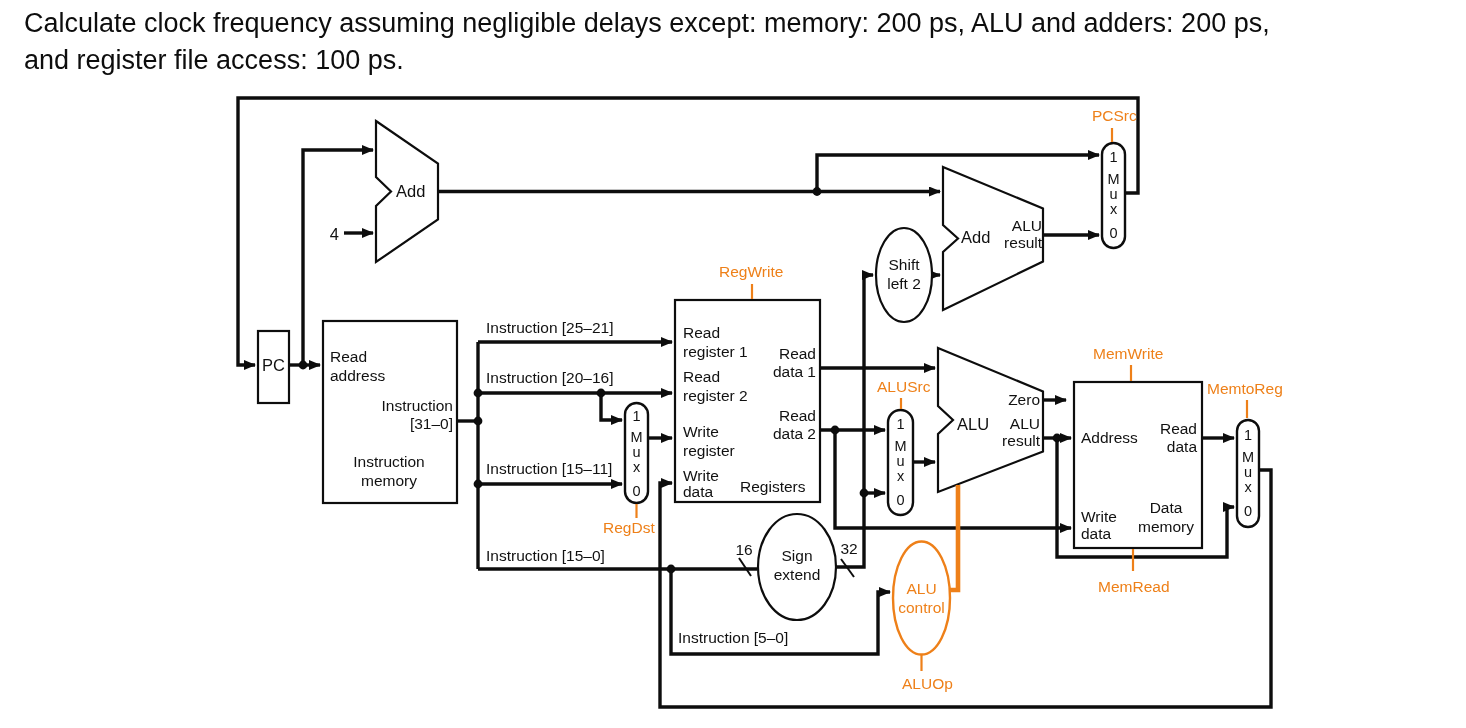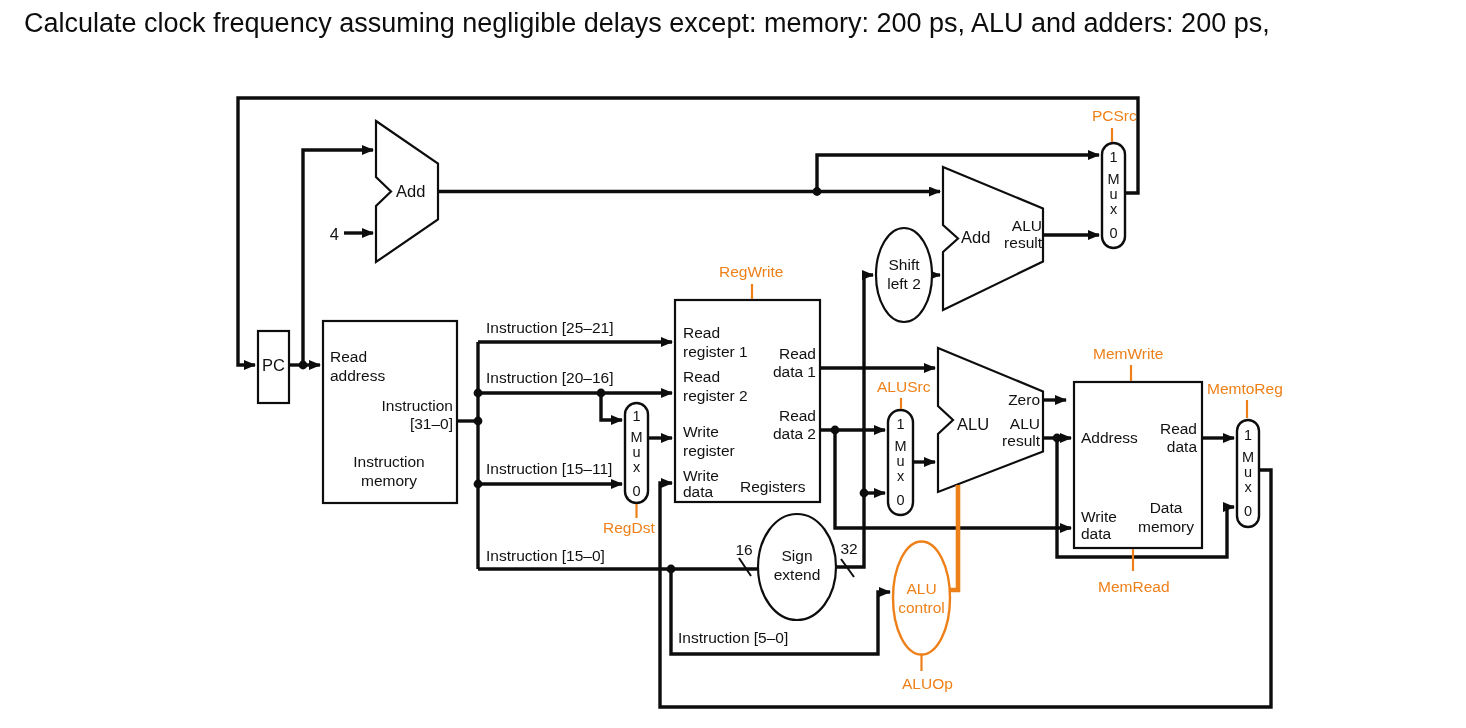--- a/index.html
+++ b/index.html
@@ -22,20 +22,21 @@
   .dot{fill:#0d0d0d;}
   .mid{text-anchor:middle;}
   .end{text-anchor:end;}
 </style>
 </head>
 <body>
 
 <div id="stage">
   <div id="question">
     <div>Calculate clock frequency assuming negligible delays except: memory: 200 ps, ALU and adders: 200 ps,</div>
+    <div>and register file access: 100 ps.</div>
   </div>
 
   <svg id="diagram" width="1466" height="728" viewBox="0 0 1466 728">
     <defs>
       <marker id="arw" markerUnits="userSpaceOnUse" markerWidth="12" markerHeight="10" viewBox="0 0 12 10" refX="11" refY="5" orient="auto">
         <path d="M0,0 L12,5 L0,10 Z" fill="#0d0d0d"></path>
       </marker>
     </defs>
 
     <g>

